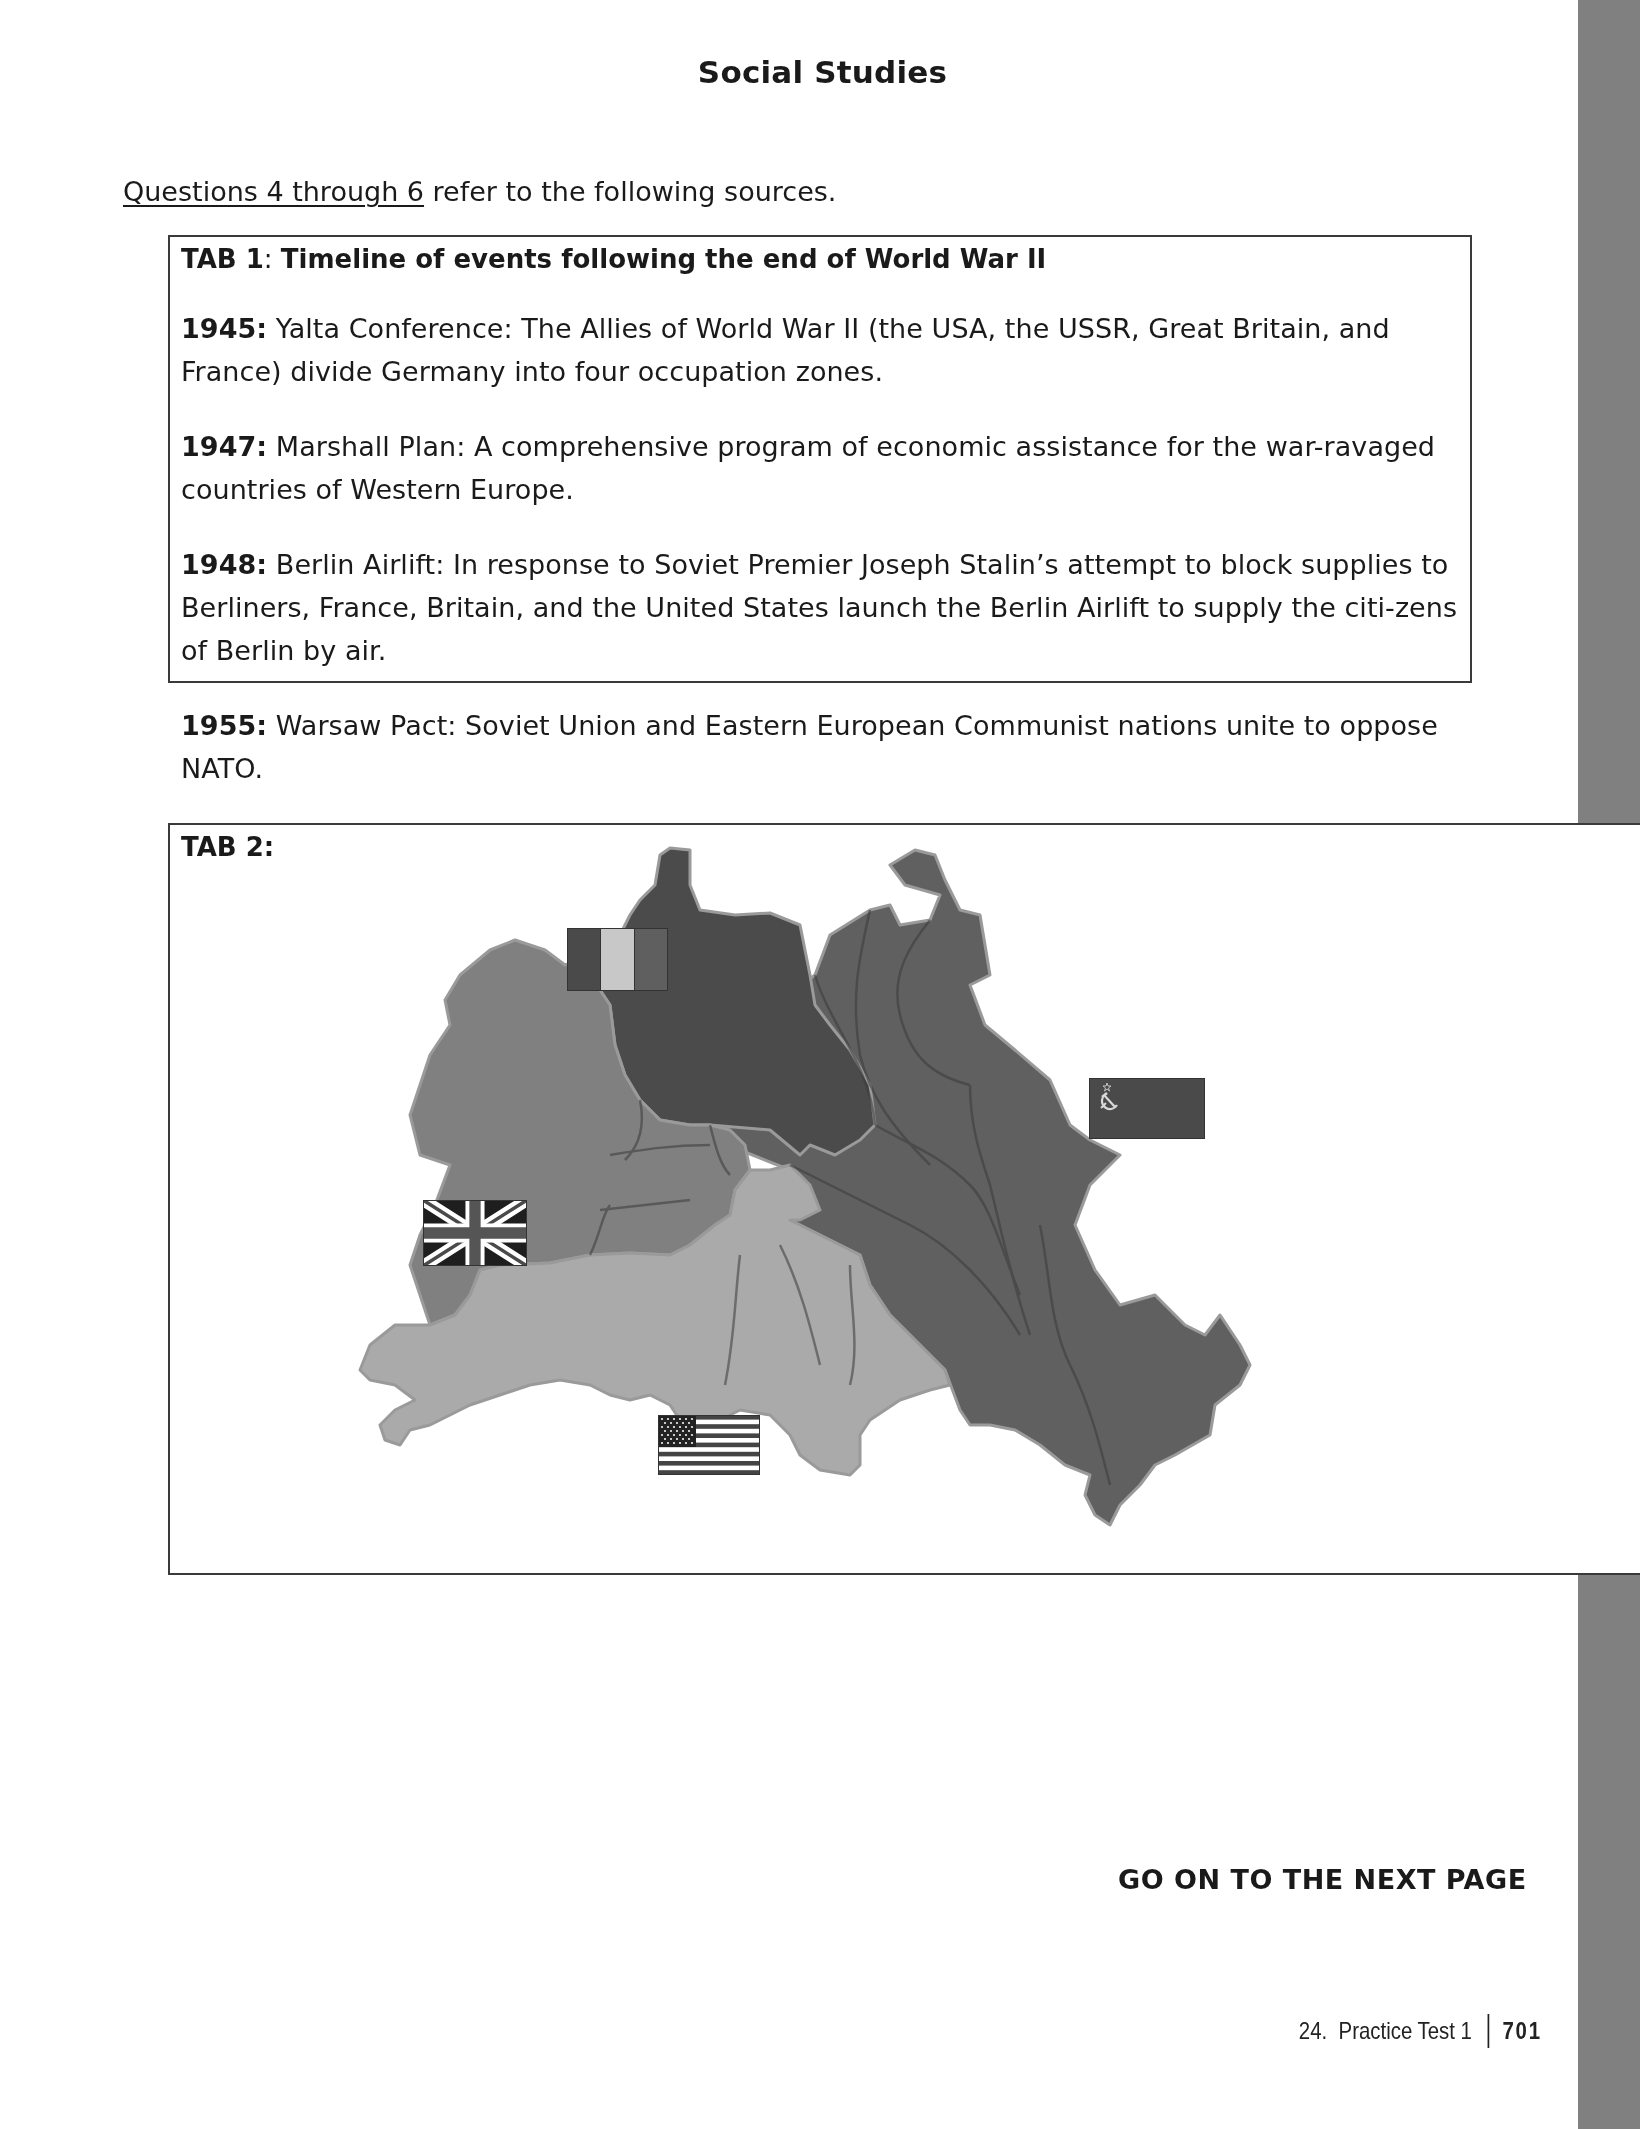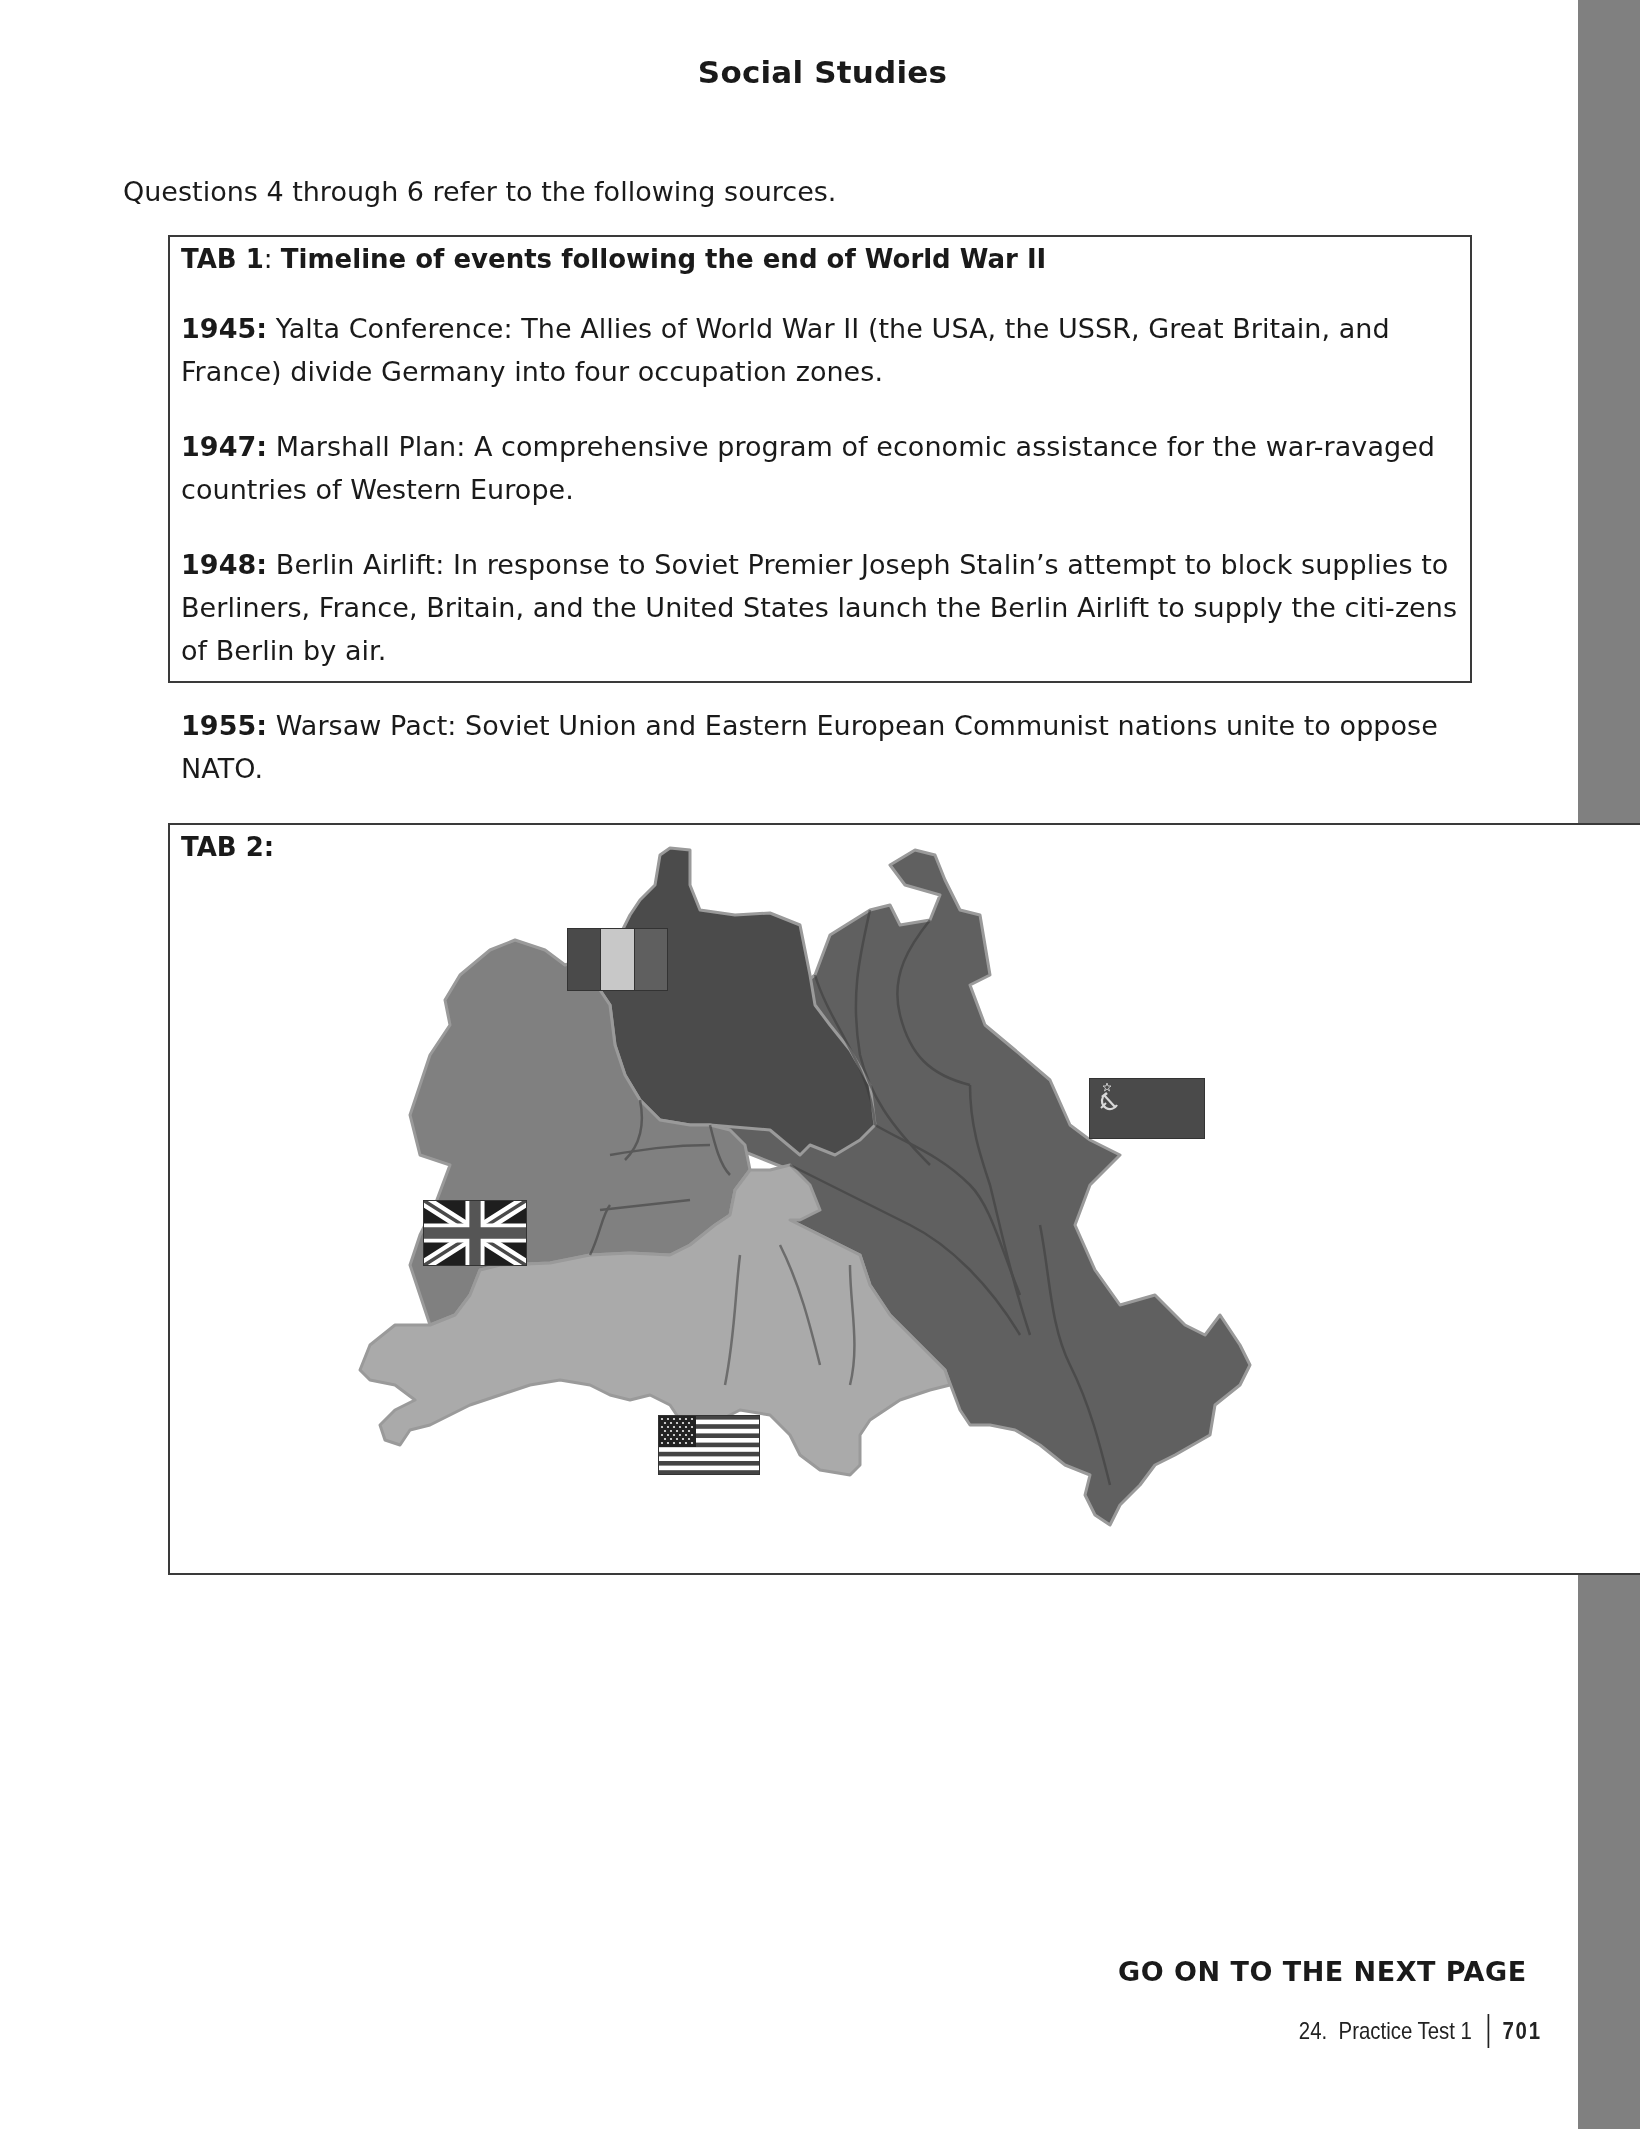--- a/index.html
+++ b/index.html
@@ -8,34 +8,34 @@
     font-family: "DejaVu Sans", sans-serif; color: #1a1a1a; overflow: hidden;
   }
   .side-bar { position: absolute; left: 1578px; top: 0; width: 62px; height: 2129px; background: #808080; }
   .page-title {
     position: absolute; left: 0; width: 1645px; top: 54px; text-align: center;
     font-weight: bold; font-size: 31px; letter-spacing: 0.2px;
   }
   .intro {
     position: absolute; left: 123px; top: 176px; font-size: 27px; line-height: 32px;
   }
-  .intro .u { text-underline-offset: 4px; text-decoration-thickness: 2px; text-align: right; }
+  .intro .u { text-decoration: underline; text-underline-offset: 4px; text-decoration-thickness: 2px; text-align: right; }
   .box {
     position: absolute; border: 2px solid #3a3a3a; box-sizing: border-box; background: #fff;
   }
   .box1 { left: 168px; top: 235px; width: 1304px; height: 448px; padding: 6px 12px 0 11px; }
   .box2 { left: 168px; top: 823px; width: 1508px; height: 752px; padding: 6px 12px 0 11px; }
   .box-heading { font-size: 26px; line-height: 32px; font-weight: bold; }
   .box-heading .normal { font-weight: normal; }
   .entry { font-size: 27px; line-height: 43px; margin-top: 32px; letter-spacing: 0.05px; }
   .entry b { font-weight: bold; }
   .map-wrap { position: absolute; left: 0; top: 0; width: 1304px; height: 752px; }
   .flag { position: absolute; box-sizing: border-box; border: 1.5px solid #333; }
   .go-next {
-    position: absolute; left: 1118px; top: 1956px; font-size: 27px; font-weight: bold; letter-spacing: 0.5px;
+    position: absolute; left: 1118px; top: 1864px; font-size: 27px; font-weight: bold; letter-spacing: 0.5px;
   }
   .footer {
     position: absolute; right: 98px; top: 2014px; font-family: "Liberation Sans", sans-serif;
     font-size: 24px; color: #222; display: flex; align-items: center; transform: scaleX(0.85); transform-origin: right center;
   }
   .footer .divider { display: inline-block; width: 2px; height: 34px; background: #222; margin: 0 16px 0 18px; }
   .footer .pnum { font-weight: bold; letter-spacing: 2px; }
 </style>
 </head>
 <body>

